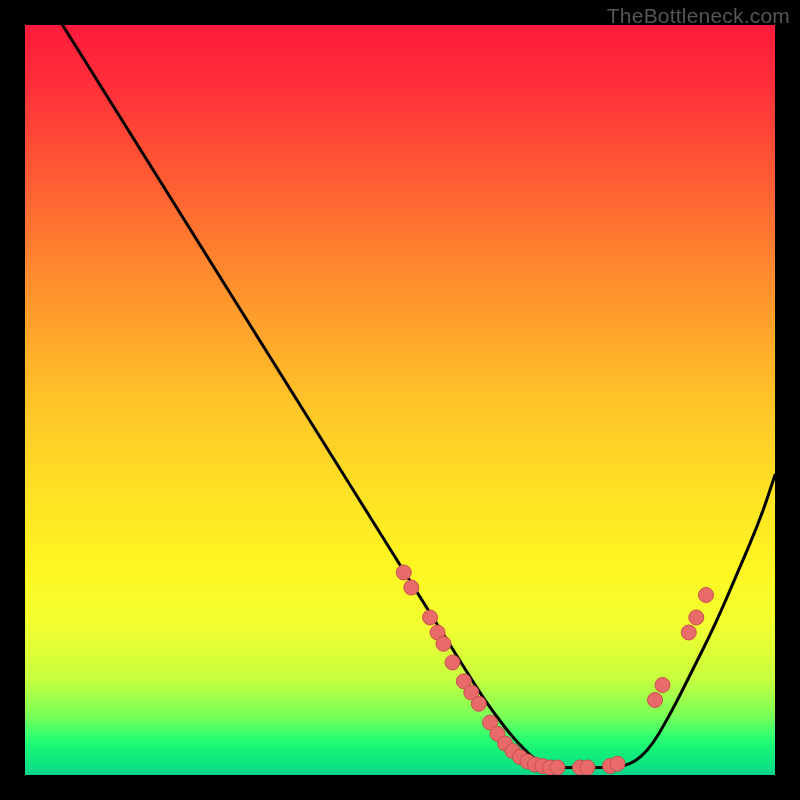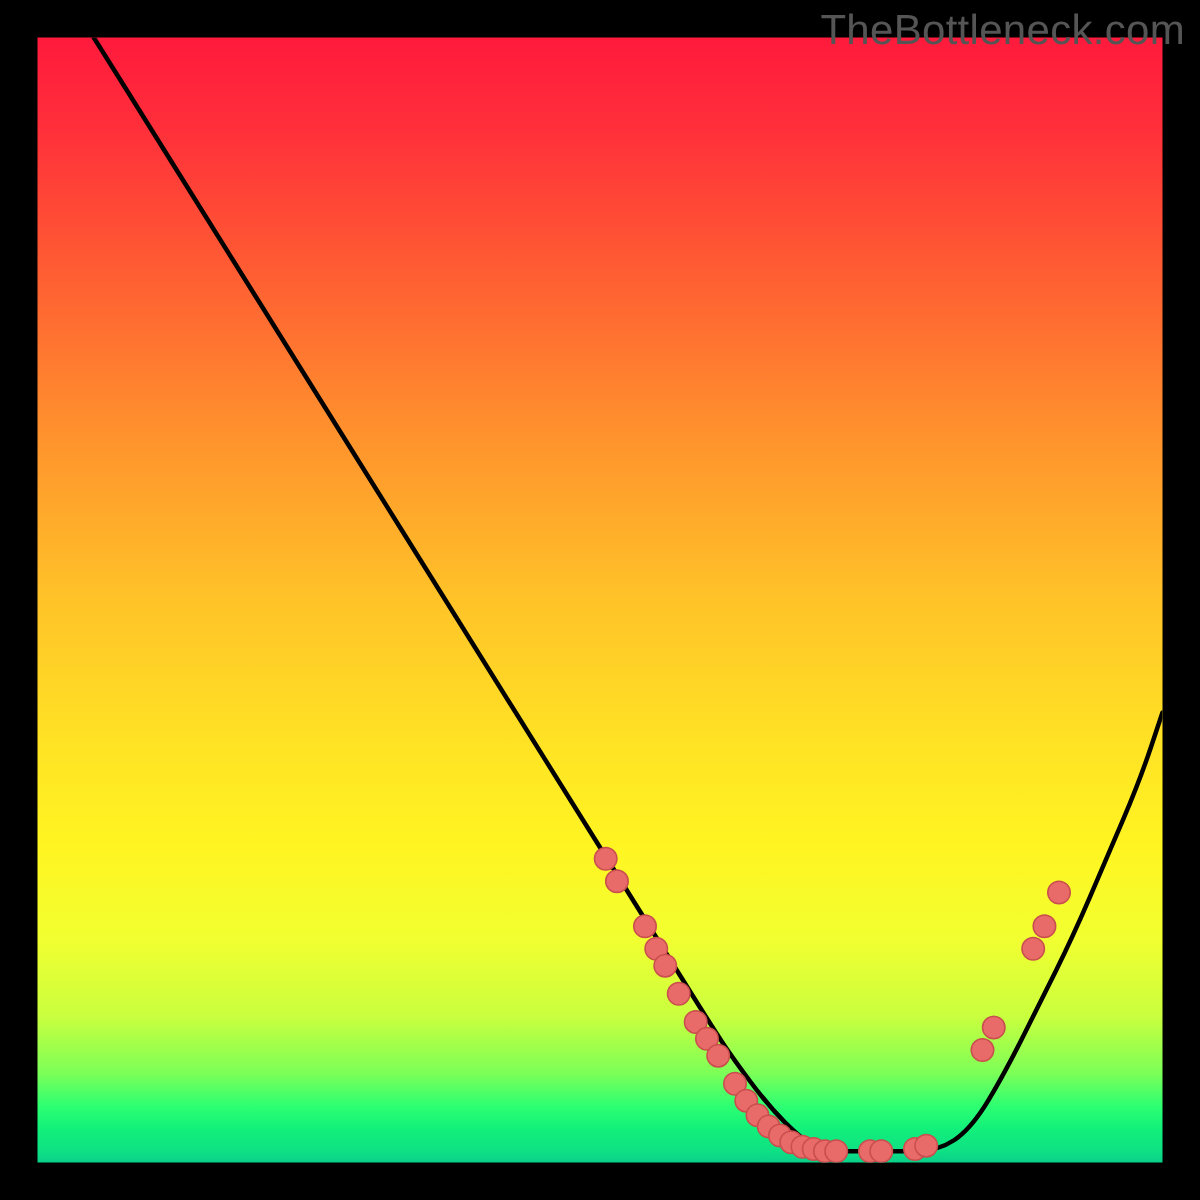--- a/index.html
+++ b/index.html
@@ -24,21 +24,21 @@
       #2dff72 95%,
       #12f07a 97%,
       #0ee084 99%,
       #0ad089 100%);
   }
 
   .watermark {
     position: absolute;
     top: 4px; right: 10px;
     color: #555;
-    font-size: 28px;
+    font-size: 21px;
     letter-spacing: 0.2px;
     font-weight: 500;
   }
 
   svg.plot {
     position: absolute;
     left: 25px; top: 25px;
     width: 750px; height: 750px;
     display: block;
   }

